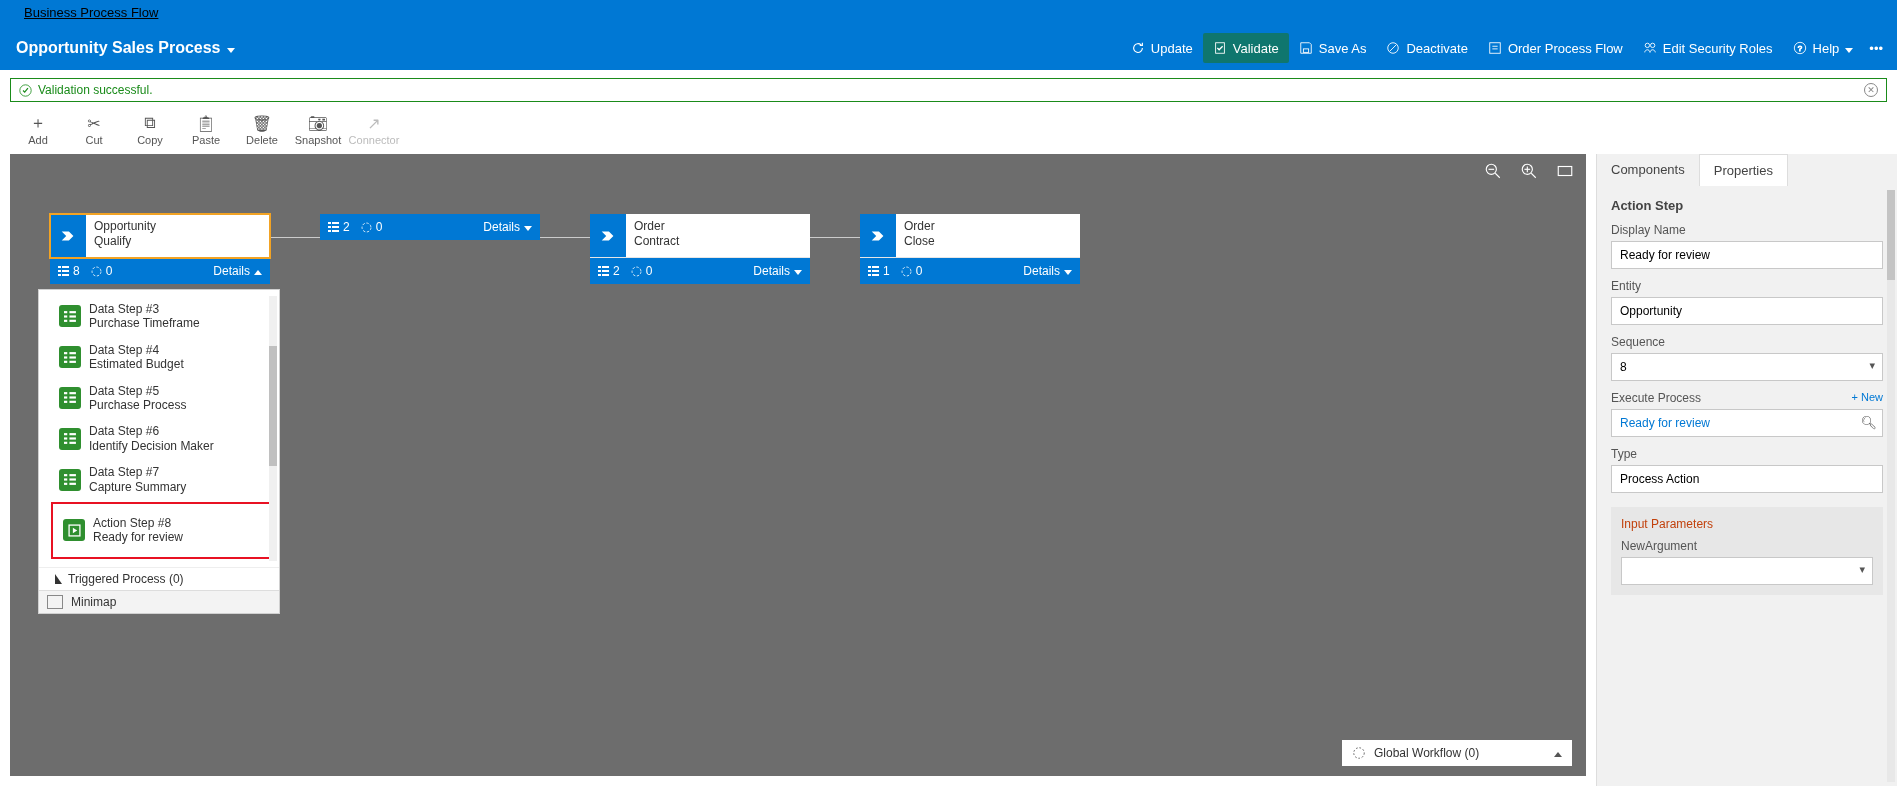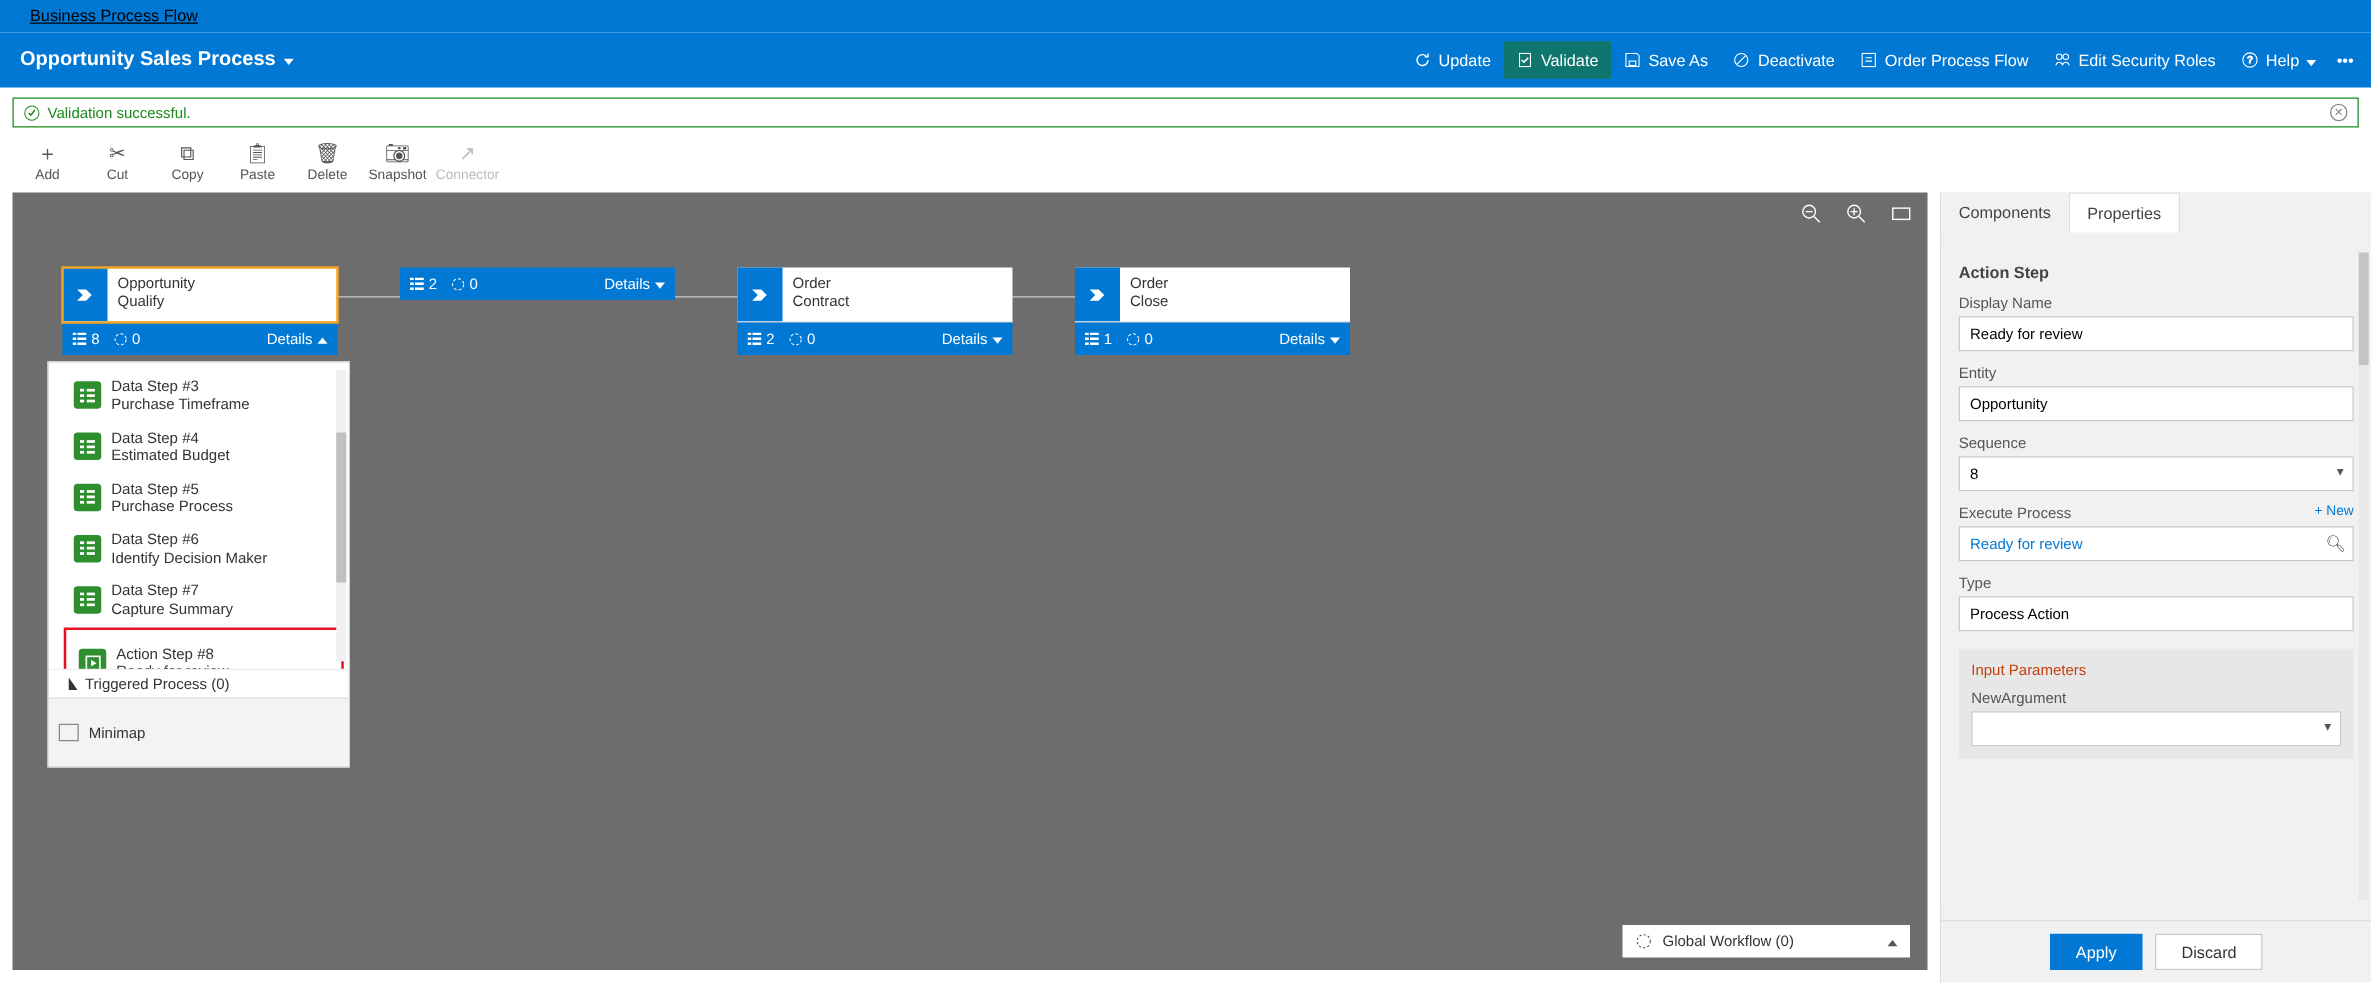--- a/index.html
+++ b/index.html
@@ -22,21 +22,21 @@
 
 .toolbar { display: flex; padding: 2px 10px 8px; gap: 0; }
 .toolbar .tool { width: 56px; text-align: center; cursor: pointer; color: #555; font-size: 11px; }
 .toolbar .tool .ico { height: 22px; display: flex; align-items: center; justify-content: center; font-size: 16px; color: #555; }
 .toolbar .tool.disabled { color: #bbb; }
 .toolbar .tool.disabled .ico { color: #bbb; }
 
 
 .main { display: flex; height: calc(792px - 26px - 44px - 40px - 50px); }
 .canvas-wrap { flex: 1; background: #6d6d6d; position: relative; margin: 0 10px 10px 10px; }
-.panel { width: 345px; background: #f1f1f1; border-left: 1px solid #ddd; position: relative; display:flex; flex-direction:column;gap:12px; }
+.panel { width: 301px; background: #f1f1f1; border-left: 1px solid #ddd; position: relative; display:flex; flex-direction:column; }
 
 
 .canvas-ctrls { position: absolute; top: 8px; right: 12px; display: flex; gap: 18px; color: #fff; }
 .canvas-ctrls .ctrl { cursor: pointer; font-size: 16px; }
 
 
 .stages { position: absolute; top: 60px; left: 40px; display: flex; gap: 50px; }
 .stage { width: 220px; }
 .stage-head { background: #fff; display: flex; height: 44px; border-bottom: 1px solid #e6e6e6; }
 .stage.selected .stage-head { outline: 2px solid #f2a324; outline-offset: -1px;}
@@ -62,21 +62,21 @@
 .steps-scroll { flex:1; overflow:hidden; padding:6px 8px 0 16px; position:relative;}
 .step { display:flex; align-items:center; gap:8px; padding:6px 4px; }
 .step .ic { width:22px; height:22px; border-radius:3px; display:flex; align-items:center; justify-content:center; flex-shrink:0;}
 .step.data .ic { background:#2f8f2f; }
 .step.action .ic { background:#2f8f2f; }
 .step .ic svg { width:13px; height:13px; fill:#fff; }
 .step .s-txt { font-size:12px; line-height:1.2; }
 .step-highlight { border:2px solid #e81123; margin:2px -4px; padding:6px 6px; }
 .tp-row { display:flex; align-items:center; gap:6px; padding:4px 4px 4px 16px; font-size:12px; border-top:1px solid #eee;}
 .tp-row .tri { width:0;height:0;border-left:7px solid transparent; border-right:0; border-bottom:10px solid #333; transform: scaleX(-1);}
-.minimap-row { background:#f3f3f3; display:flex; align-items:center; gap:8px; padding:20px 8px; font-size:12px; border-top:1px solid #ddd;}
+.minimap-row { background:#f3f3f3; display:flex; align-items:center; gap:8px; padding:4px 8px; font-size:12px; border-top:1px solid #ddd;}
 .minimap-row .mico { width:16px;height:14px;border:1px solid #888; position:relative;}
 .scrollbar { position:absolute; right:2px; top:6px; bottom:6px; width:8px; background:#f0f0f0;}
 .scrollbar .thumb{ position:absolute; left:0; right:0; top:50px; height:120px; background:#c0c0c0;}
 
 
 .gwf { position:absolute; bottom:10px; right:14px; width:230px; background:#fff; display:flex; align-items:center; padding:6px 10px; font-size:12px; gap:8px;}
 .gwf .chev { margin-left:auto; }
 
 
 .tabs { display:flex; background:#f1f1f1; }
@@ -526,18 +526,14 @@
         <div style="font-size:12px;color:#555;margin-bottom:4px;">NewArgument</div>
         <div class="sel-wrap">
           <input class="field-input field-select" style="">
         </div>
       </div>
 
       <div class="panel-scroll">
           <div class="pthumb"></div>
         </div>
     </div>
-    <div class="panel-footer">
-      <button class="btn primary">Apply</button>
-      <button class="btn secondary">Discard</button>
-    </div>
   </div>
 </div>
 
 </body></html>

